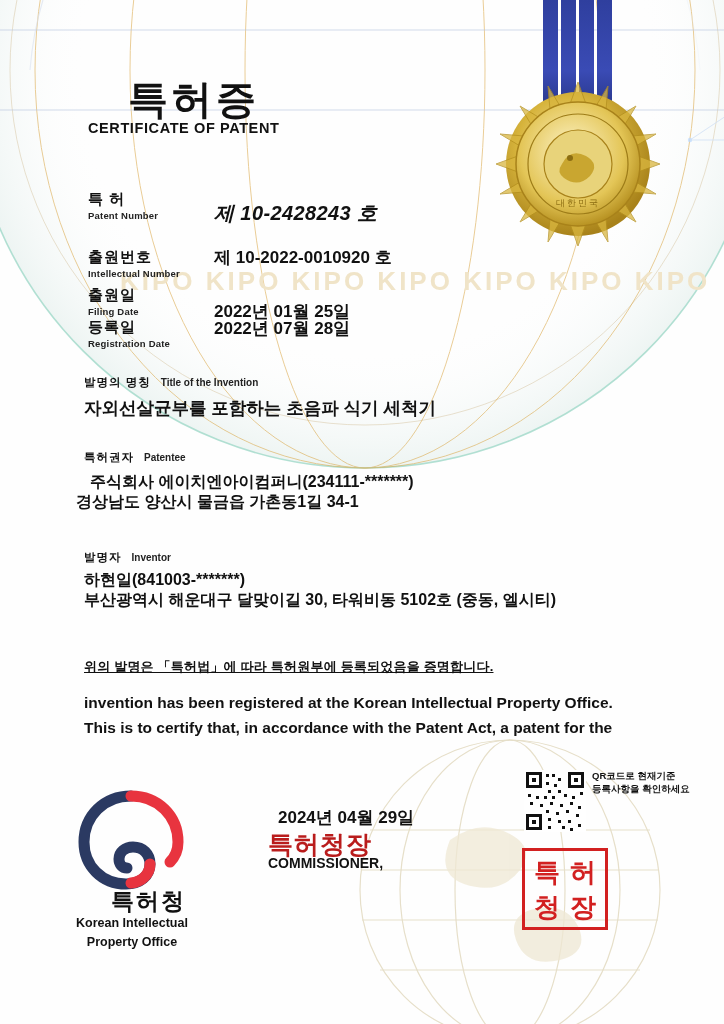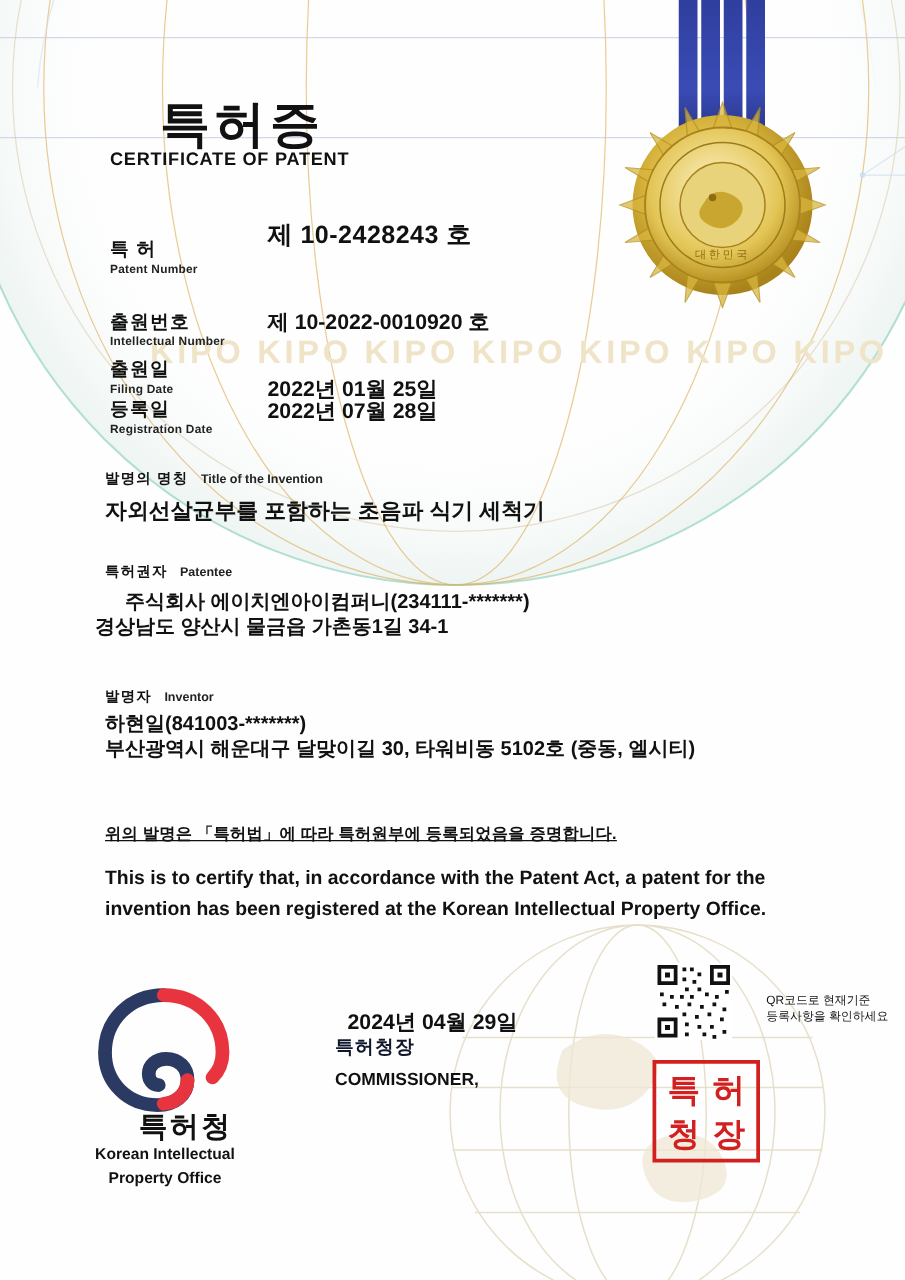--- a/index.html
+++ b/index.html
@@ -194,24 +194,24 @@
     font-size: 17px;
     font-weight: bold;
     color: #111;
   }
 
   
   .commissioner-ko {
     position: absolute;
     left: 268px;
     top: 828px;
-    font-size: 15px;
+    font-size: 25px;
     font-weight: bold;
     letter-spacing: 1px;
-    color: #0f172a;
+    color: #b91c1c;
   }
   .commissioner-en1 {
     position: absolute;
     left: 268px;
     top: 855px;
     font-size: 14px;
     font-weight: bold;
     color: #111;
   }
   .commissioner-en2 {
@@ -258,27 +258,26 @@
   .qr {
     position: absolute;
     left: 524px;
     top: 770px;
     width: 62px;
     height: 62px;
   }
   .qr-note {
     position: absolute;
     left: 592px;
-    top: 794px;
+    top: 769px;
     font-size: 9.5px;
-    font-weight: normal;
+    font-weight: bold;
     color: #111;
     line-height: 13px;
     white-space: nowrap;
-    margin-left: 21px;
   }
 
   
   .seal {
     position: absolute;
     left: 522px;
     top: 848px;
     width: 86px;
     height: 82px;
     border: 3px solid #d22020;
@@ -423,21 +422,21 @@
     <text x="86" y="128" text-anchor="middle" font-family="'DejaVu Sans',sans-serif" font-size="9" fill="#8c6d12" letter-spacing="2">대한민국</text>
   </svg>
 
   <div class="title-ko">특허증</div>
   <div class="title-en">CERTIFICATE OF PATENT</div>
 
   <div class="field" style="left:88px; top:190px;">
     <div class="label-ko">특  허</div>
     <div class="label-en">Patent Number</div>
   </div>
-  <div class="value big" style="left:214px; top:174px;">제 10-2428243 호</div>
+  <div class="value big" style="left:214px; top:200px;font-style:italic;">제 10-2428243 호</div>
 
   <div class="field" style="left:88px; top:248px;">
     <div class="label-ko">출원번호</div>
     <div class="label-en">Intellectual Number</div>
   </div>
   <div class="value" style="left:214px; top:246px;">제 10-2022-0010920 호</div>
 
   <div class="field" style="left:88px; top:286px;">
     <div class="label-ko">출원일</div>
     <div class="label-en">Filing Date</div>
@@ -453,34 +452,34 @@
   <div class="section-head" style="left:84px; top:375px;">
     <span class="ko">발명의 명칭</span>
     <span class="en">Title of the Invention</span>
   </div>
   <div class="section-body lg" style="left:84px; top:396px;">자외선살균부를 포함하는 초음파 식기 세척기</div>
 
   <div class="section-head" style="left:84px; top:450px;">
     <span class="ko">특허권자</span>
     <span class="en">Patentee</span>
   </div>
-  <div class="section-body" style="left:100px; top:470px;">주식회사 에이치엔아이컴퍼니(234111-*******)</div>
+  <div class="section-body" style="left:90px; top:470px;">주식회사 에이치엔아이컴퍼니(234111-*******)</div>
   <div class="section-body" style="left:76px; top:490px;">경상남도 양산시 물금읍 가촌동1길 34-1</div>
 
   <div class="section-head" style="left:84px; top:550px;">
     <span class="ko">발명자</span>
     <span class="en">Inventor</span>
   </div>
   <div class="section-body" style="left:84px; top:568px;">하현일(841003-*******)</div>
   <div class="section-body" style="left:84px; top:588px;">부산광역시 해운대구 달맞이길 30, 타워비동 5102호 (중동, 엘시티)</div>
 
   <div class="certify-ko">위의 발명은 「특허법」에 따라 특허원부에 등록되었음을 증명합니다.</div>
   <div class="certify-en">
+    <div>invention has been registered at the Korean Intellectual Property Office.</div>
     <div>This is to certify that, in accordance with the Patent Act, a patent for the</div>
-    <div>invention has been registered at the Korean Intellectual Property Office.</div>
   </div>
 
   <div class="issue-date">2024년 04월 29일</div>
   <div class="commissioner-ko">특허청장</div>
   <div class="commissioner-en1">COMMISSIONER,</div>
 
   <svg class="kipo-logo" viewBox="0 0 106 100">
     <path d="M53 6 C26 6 6 26 6 52 C6 76 24 94 48 94 C62 94 72 86 72 74 C72 64 65 57 55 57 C47 57 41 62 41 69 C41 74 44 78 49 78" fill="none" stroke="#2b3a62" stroke-width="11" stroke-linecap="round"></path>
     <path d="M53 6 C80 6 100 26 100 52 C100 60 97 67 92 72" fill="none" stroke="#e8343f" stroke-width="11" stroke-linecap="round"></path>
     <path d="M72 74 C72 84 64 92 53 93" fill="none" stroke="#e8343f" stroke-width="11" stroke-linecap="round"></path>

